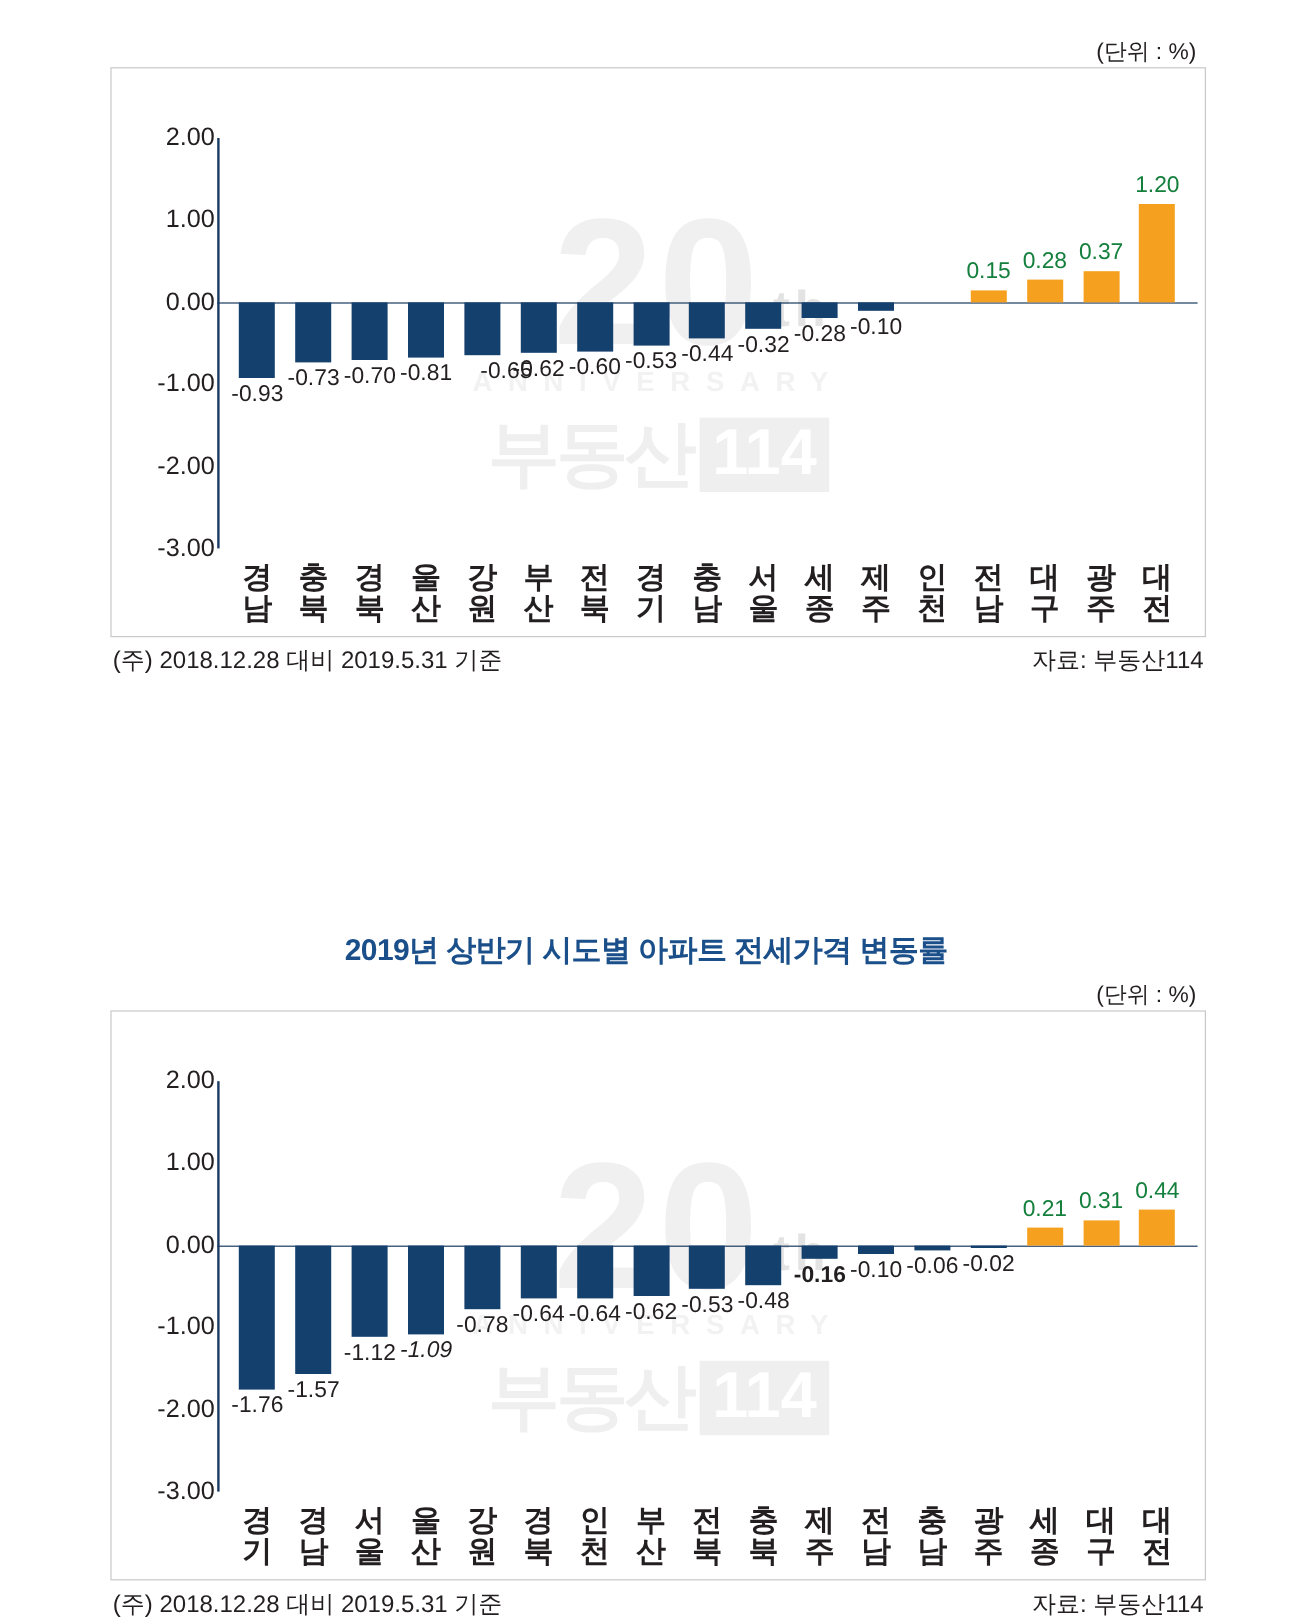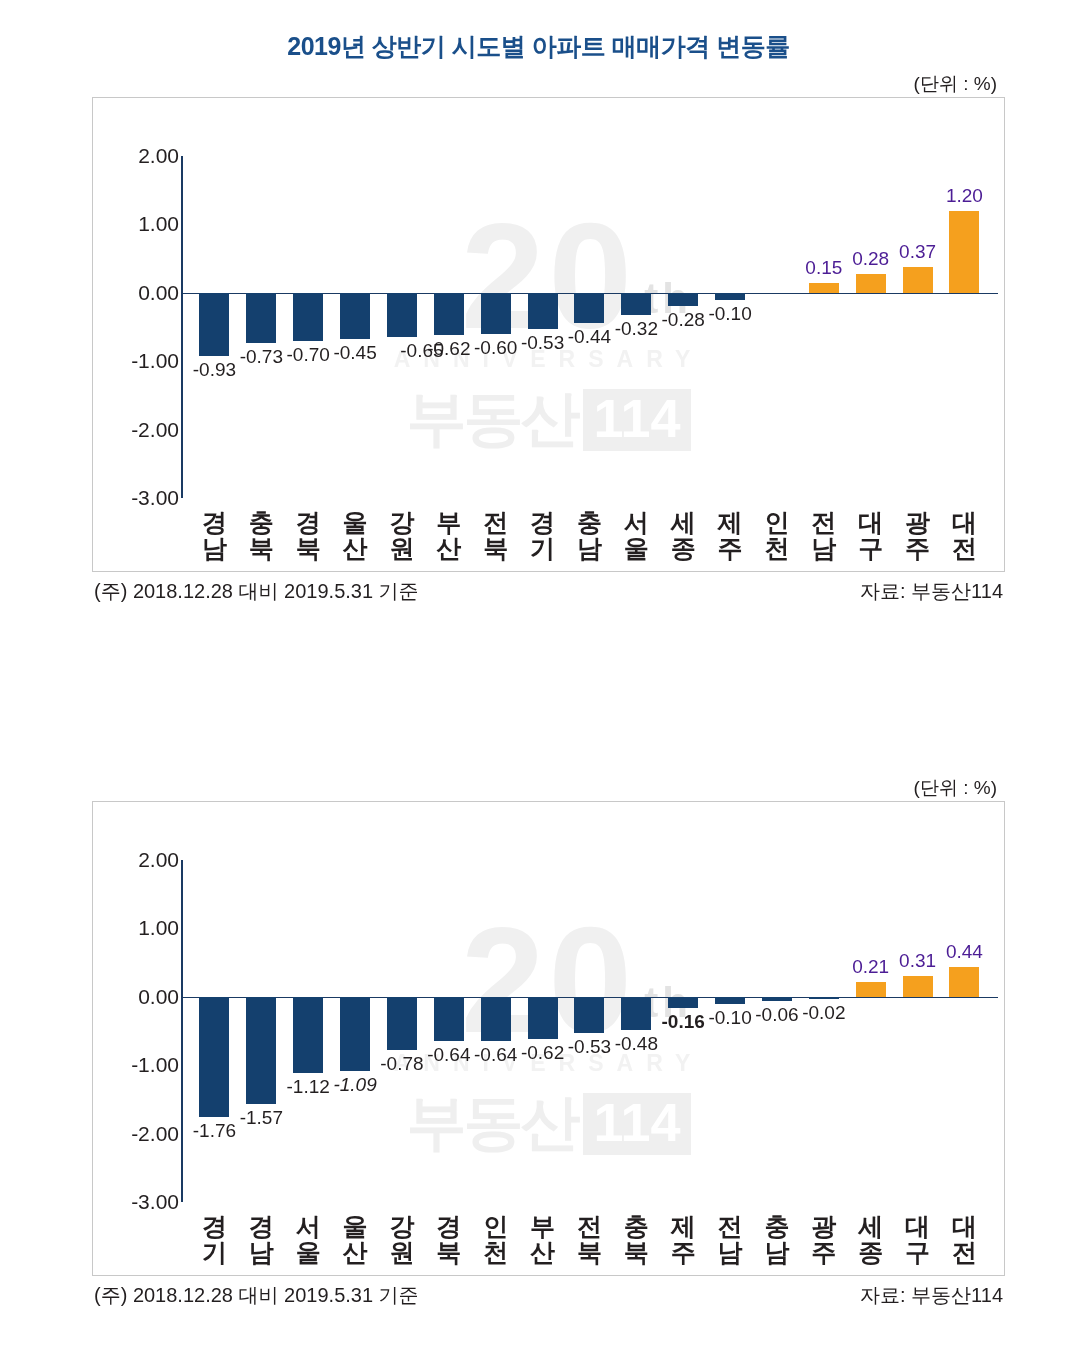--- a/index.html
+++ b/index.html
@@ -154,21 +154,21 @@
   .bar.neg { background: #14406e; }
   .bar.pos { background: #f5a01e; }
   .bar-value {
     position: absolute;
     left: 50%;
     transform: translateX(-50%);
     font-size: 19px;
     white-space: nowrap;
   }
   .bar-value.neg { color: #231f20; }
-  .bar-value.pos { color: #4c1d95; }
+  .bar-value.pos { color: #15803d; }
   .cat-label {
     position: absolute;
     left: 50%;
     transform: translateX(-50%);
     font-size: 25px;
     font-weight: bold;
     color: #231f20;
     text-align: center;
     line-height: 1.02;
     width: 30px;
@@ -180,21 +180,20 @@
     font-size: 20px;
     color: #231f20;
   }
   .footer-left { position: absolute; left: 2px; top: 0; }
   .footer-right { position: absolute; right: 2px; top: 0; }
 </style>
 </head>
 <body>
 
 <div class="chart-block" id="block-1">
-  <h2 class="chart-title">2019년 상반기 시도별 아파트 매매가격 변동률</h2>
   <div class="unit-row">
     <span class="unit-label">(단위 : %)</span>
   </div>
   <div class="plot-frame">
     <div class="watermark">
       <div class="wm-20"><span>20</span><span class="wm-th">th</span></div>
       <div class="wm-anniv">ANNIVERSARY</div>
       <div class="wm-brand">
         <span class="wm-text">부동산</span>
         <span class="wm-box">114</span>
@@ -221,21 +220,21 @@
           <div class="bar-value neg" style="top: 247.732px;">-0.73</div>
           <div class="cat-label" style="top: 412px;"><span>충</span><br><span>북</span></div>
         </div>
         <div class="bar-col" style="width: 46.8824px;">
           <div class="bar neg" style="top: 194.8px; height: 47.88px;"></div>
           <div class="bar-value neg" style="top: 245.68px;">-0.70</div>
           <div class="cat-label" style="top: 412px;"><span>경</span><br><span>북</span></div>
         </div>
         <div class="bar-col" style="width: 46.8824px;">
           <div class="bar neg" style="top: 194.8px; height: 46.512px;"></div>
-          <div class="bar-value neg" style="top: 244.312px;">-0.45</div>
+          <div class="bar-value neg" style="top: 244.312px;">-0.81</div>
           <div class="cat-label" style="top: 412px;"><span>울</span><br><span>산</span></div>
         </div>
         <div class="bar-col" style="width: 46.8824px;">
           <div class="bar neg" style="top: 194.8px; height: 44.46px;"></div>
           <div class="bar-value neg" style="top: 242.26px; margin-left: 20px;">-0.65</div>
           <div class="cat-label" style="top: 412px;"><span>강</span><br><span>원</span></div>
         </div>
         <div class="bar-col" style="width: 46.8824px;">
           <div class="bar neg" style="top: 194.8px; height: 42.408px;"></div>
           <div class="bar-value neg" style="top: 240.208px;">-0.62</div>
@@ -296,20 +295,21 @@
         </div>
       </div>
   </div>
   <div class="footer-row">
     <span class="footer-left">(주) 2018.12.28 대비 2019.5.31 기준</span>
     <span class="footer-right">자료: 부동산114</span>
   </div>
 </div>
 
 <div class="chart-block" id="block-2">
+  <h2 class="chart-title">2019년 상반기 시도별 아파트 전세가격 변동률</h2>
   <div class="unit-row">
     <span class="unit-label">(단위 : %)</span>
   </div>
   <div class="plot-frame">
     <div class="watermark">
       <div class="wm-20"><span>20</span><span class="wm-th">th</span></div>
       <div class="wm-anniv">ANNIVERSARY</div>
       <div class="wm-brand">
         <span class="wm-text">부동산</span>
         <span class="wm-box">114</span>

